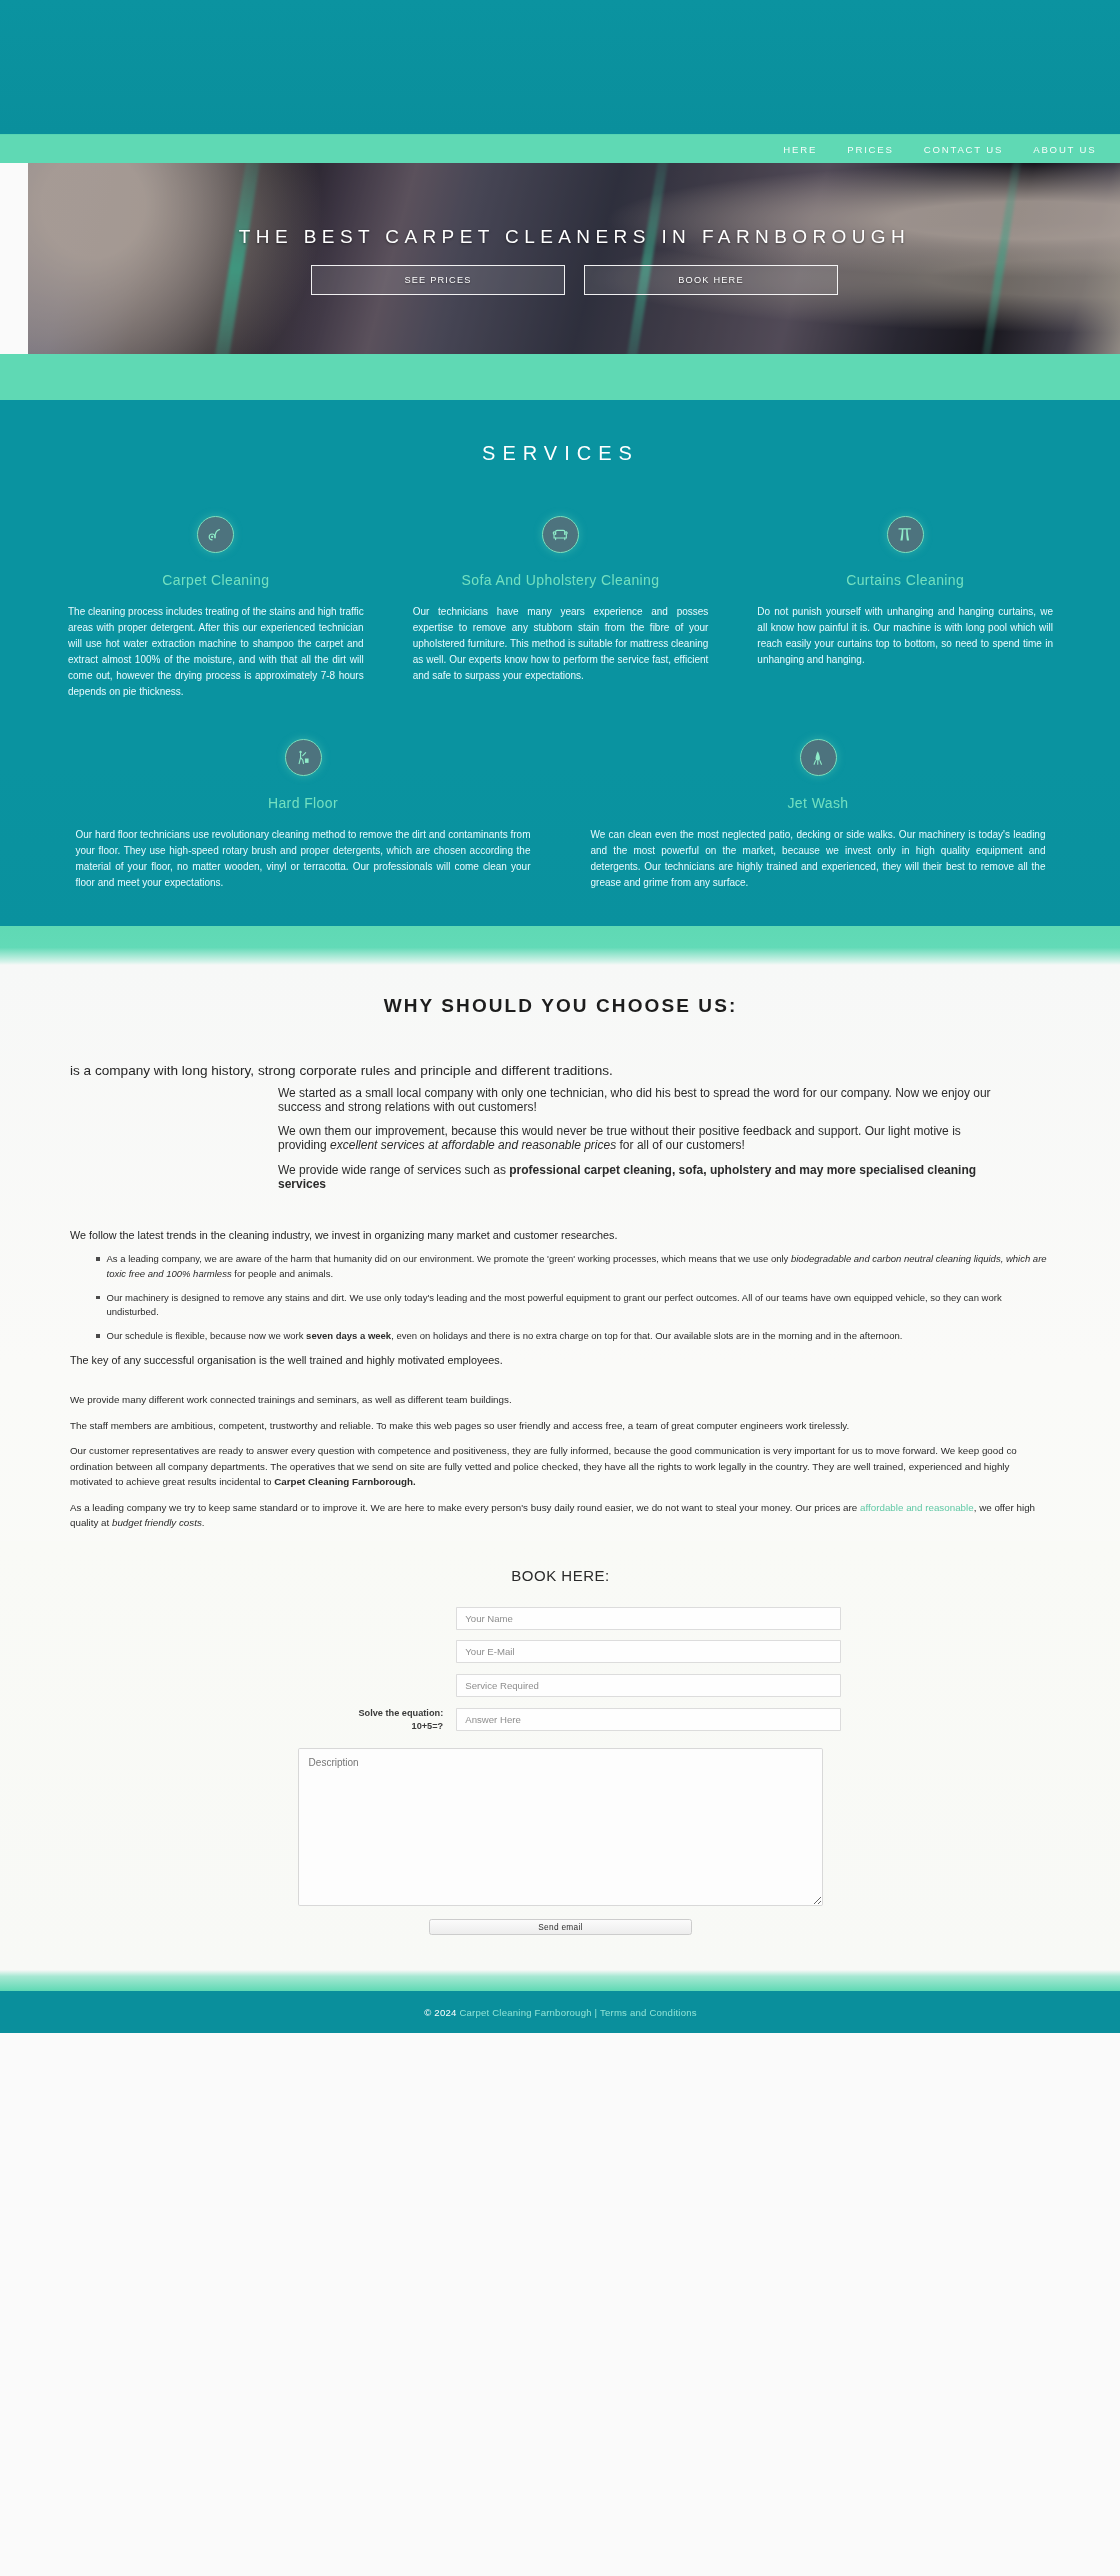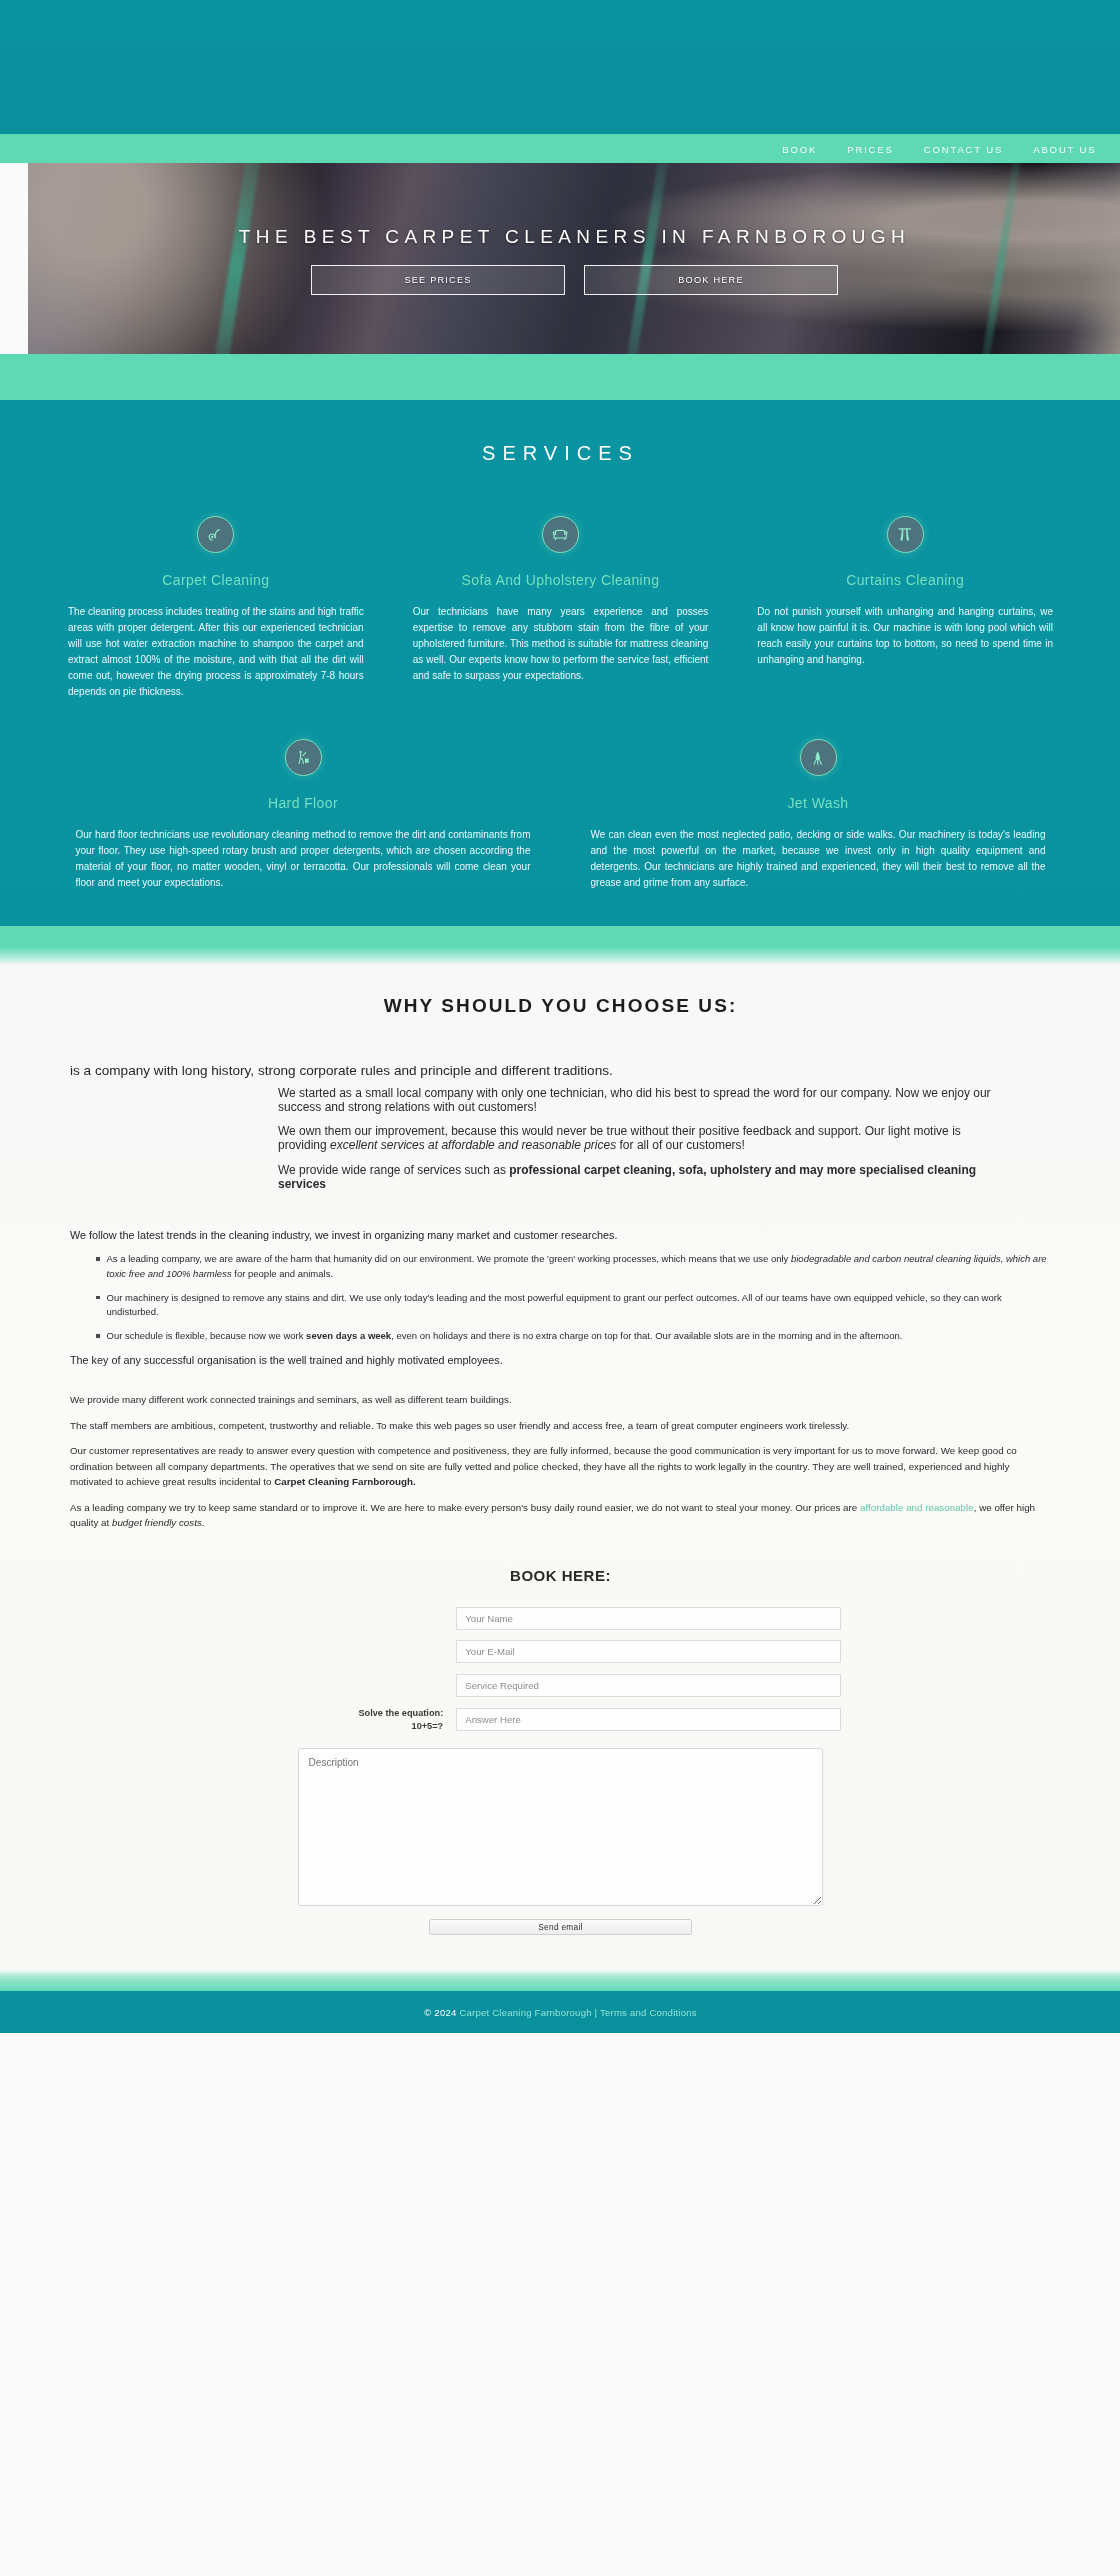--- a/index.html
+++ b/index.html
@@ -208,21 +208,21 @@
   
   .book {
     padding:26px 0 35px 0;
     background:linear-gradient(180deg,#f9faf6 0%, #f8f9f6 100%);
   }
   .book-title {
     text-align:center;
     font-size:15px;
     color:#2a2a2a;
     letter-spacing:0.5px;
-    font-weight:700;
+    font-weight:400;
     margin:0 0 23px 0;
   }
   .form-row {
     display:flex;
     justify-content:center;
     align-items:center;
     margin-bottom:10.5px;
   }
   .form-label {
     width:175px;
@@ -291,21 +291,21 @@
   .footer-link { color:#8fe3d6; text-decoration:none; cursor:pointer; }
 </style>
 </head>
 <body>
 
 <div class="top-band">
   <div class="logo-slot"></div>
 </div>
 
 <nav class="navbar">
-  <a class="nav-link">BOOK</a>
+  <a class="nav-link">HERE</a>
   <a class="nav-link">PRICES</a>
   <a class="nav-link">CONTACT US</a>
   <a class="nav-link">ABOUT US</a>
 </nav>
 
 <section class="hero">
   <div class="hero-photo"></div>
   <div class="hero-streak a"></div>
   <div class="hero-streak b"></div>
   <div class="hero-streak c"></div>

